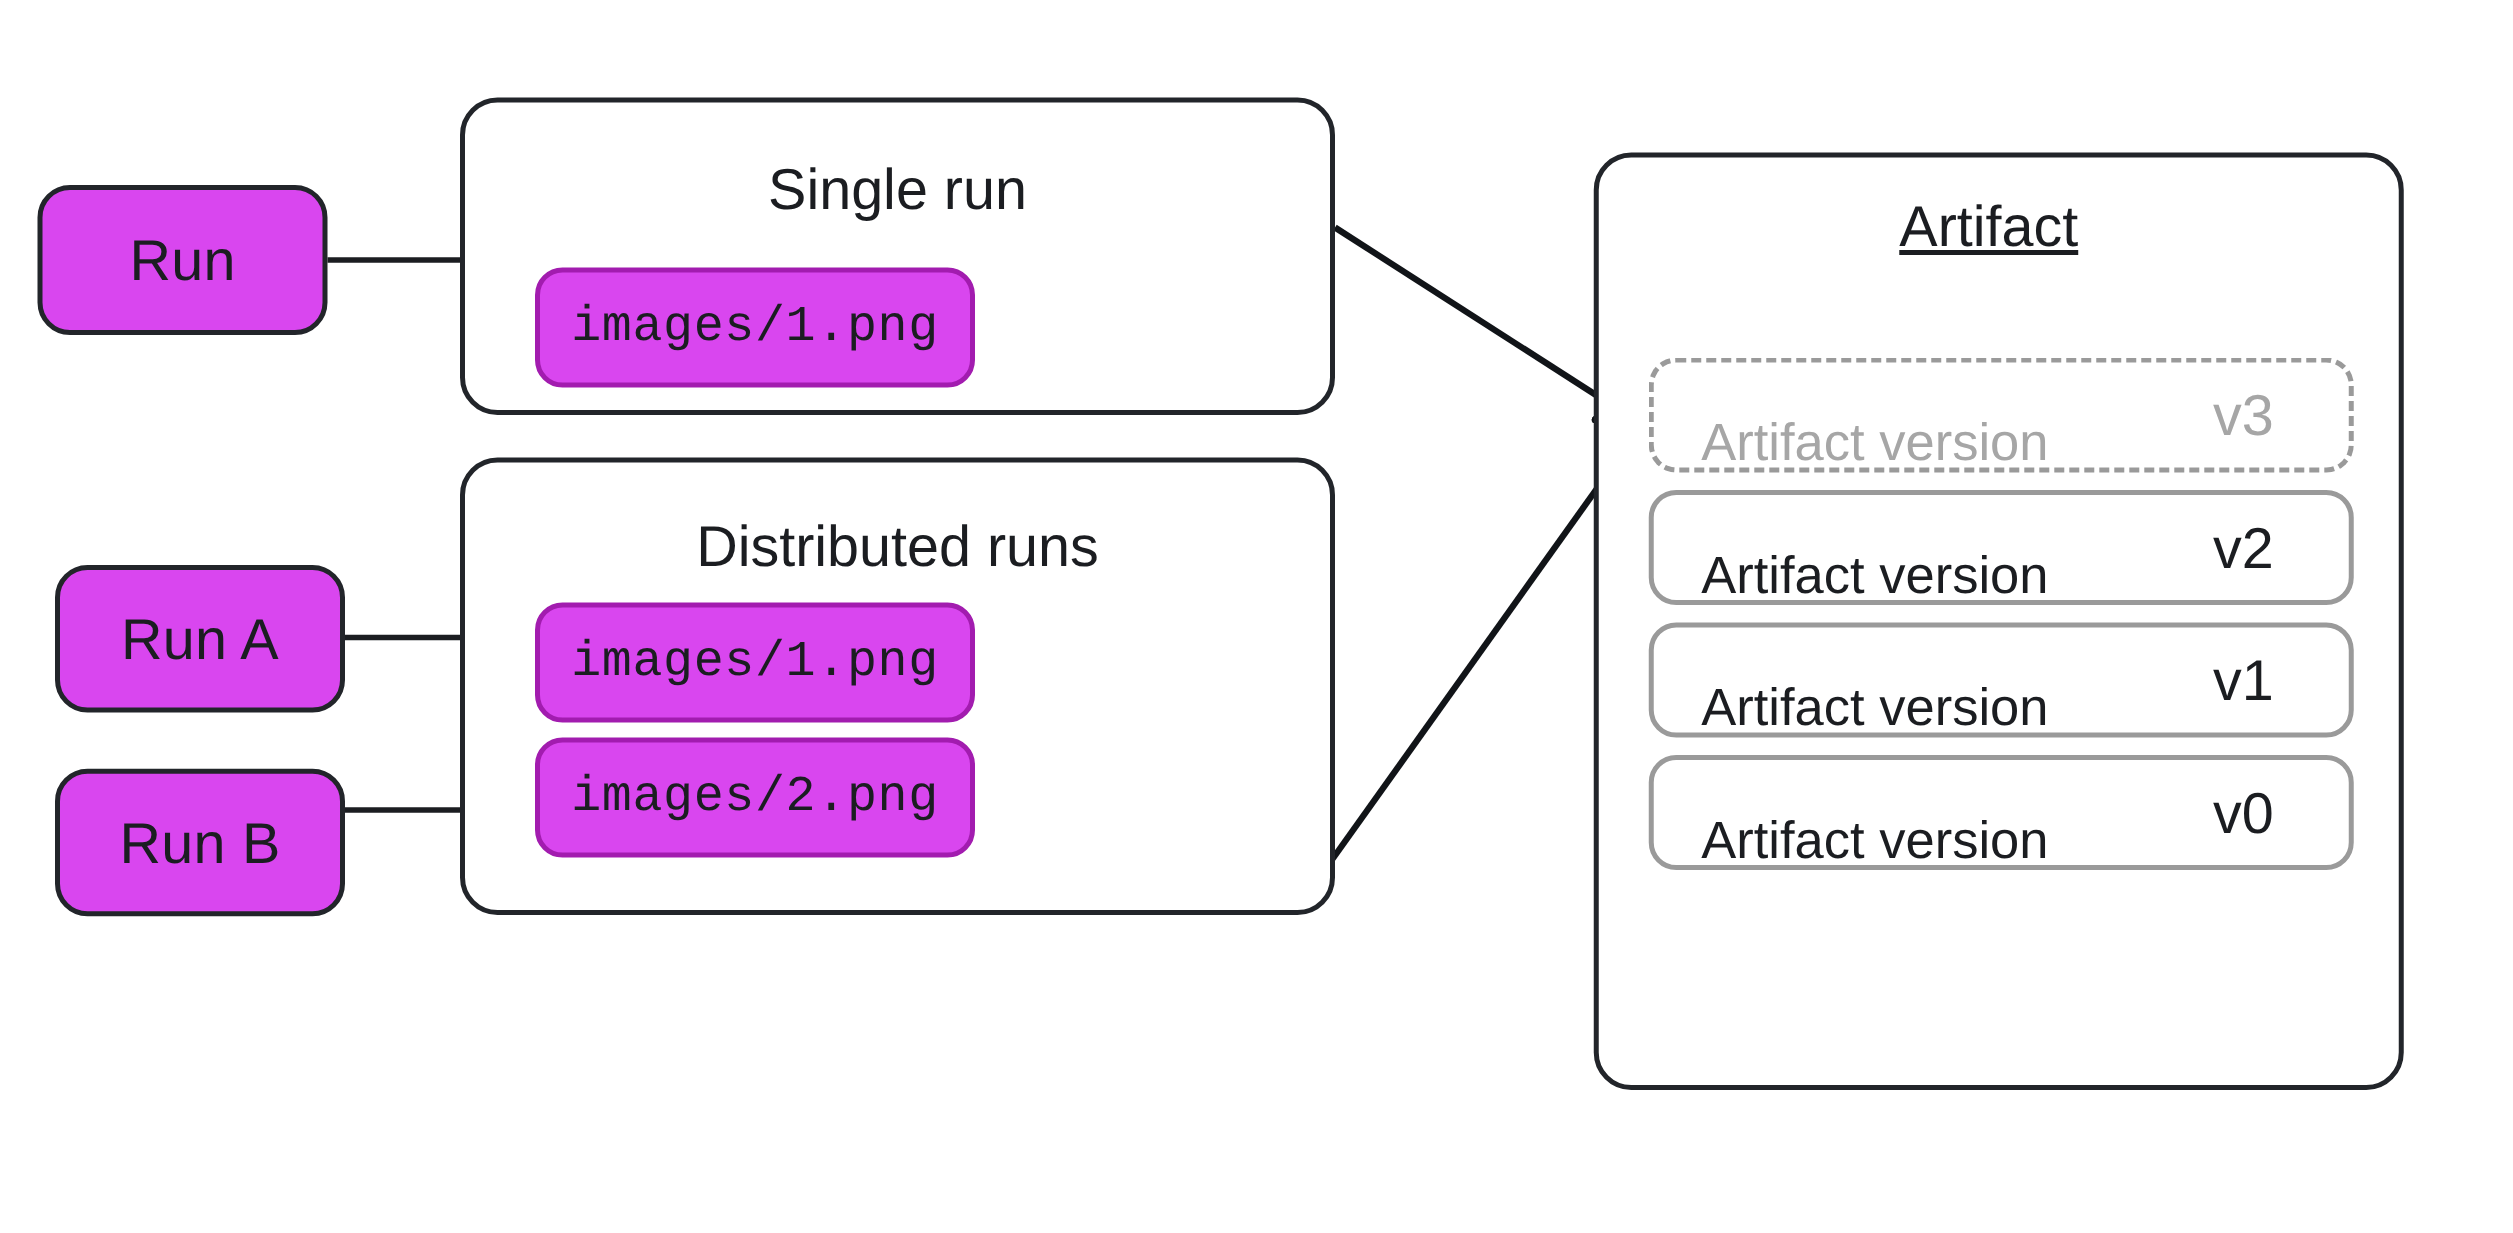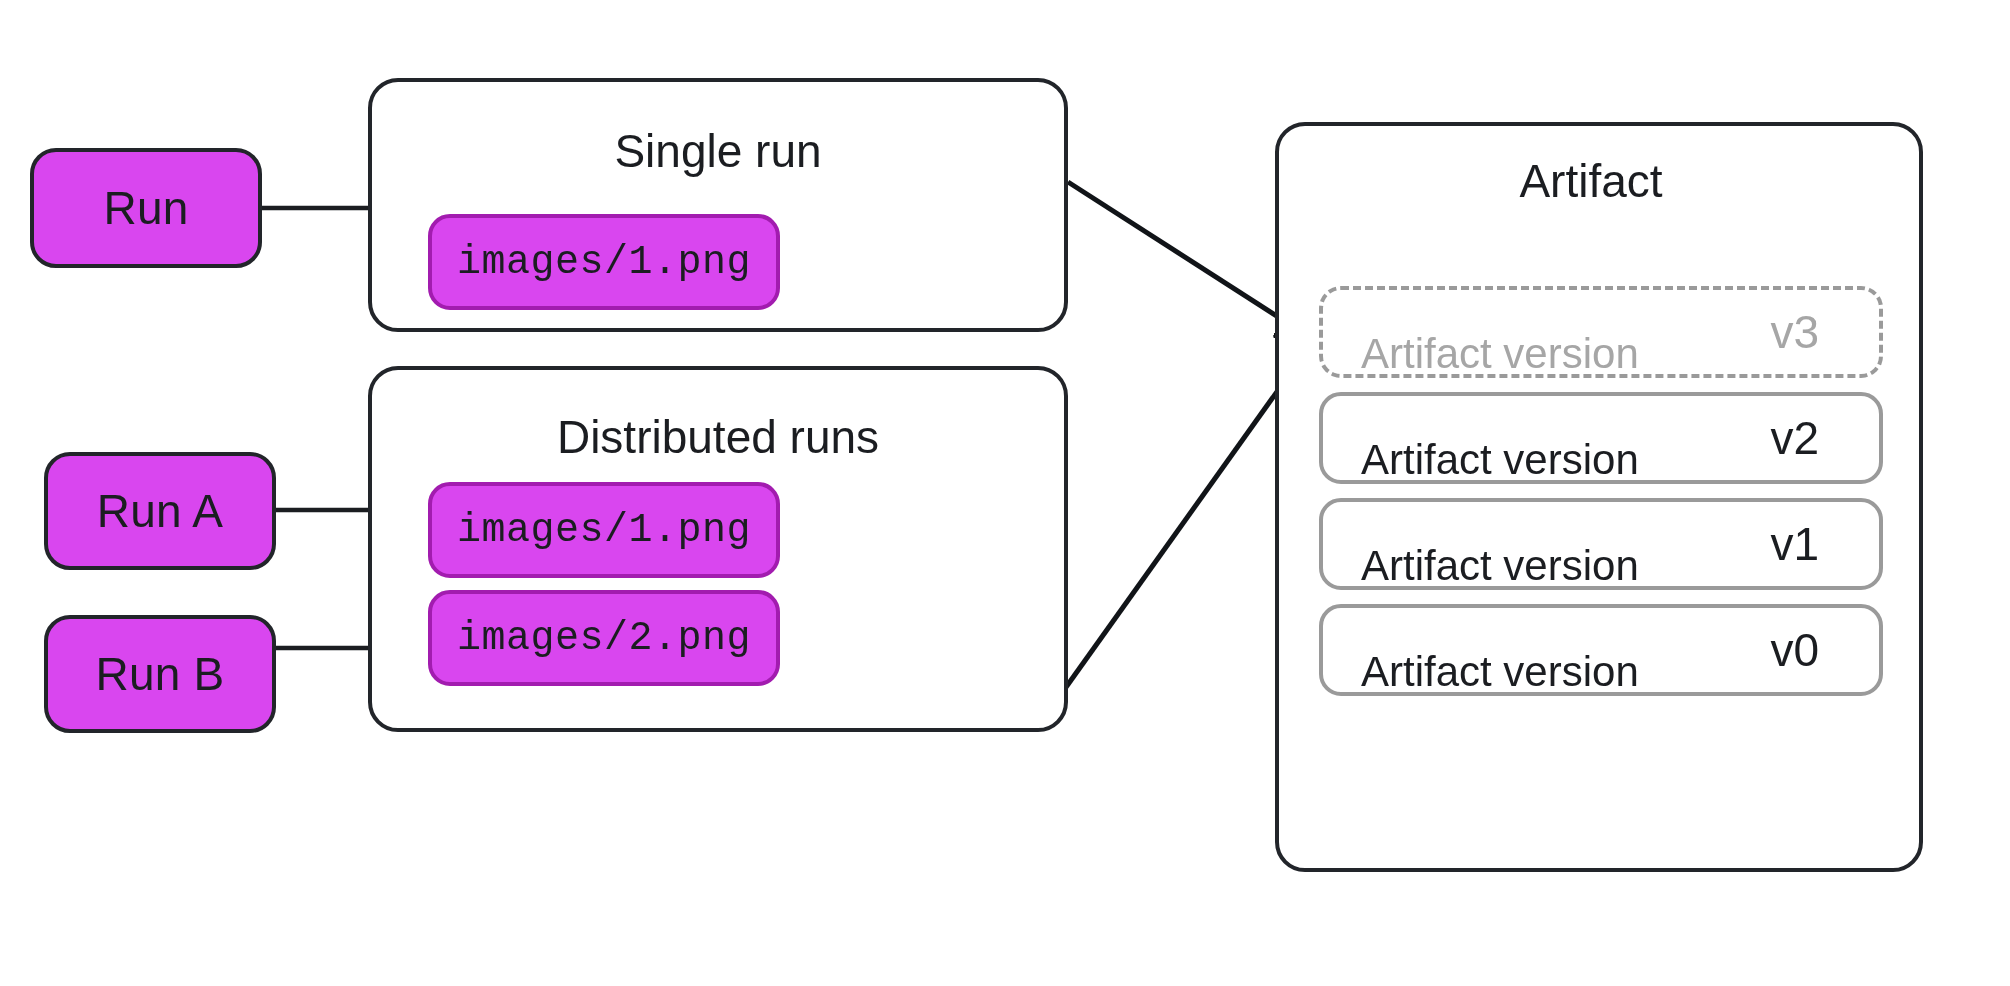--- a/index.html
+++ b/index.html
@@ -73,20 +73,21 @@
     border-radius: 30px;
     background: #ffffff;
   }
   .artifact-title {
     position: absolute;
     left: 0;
     right: 16px;
     text-align: center;
     font-size: 46px;
     color: #1b1d21;
+    text-decoration: underline;
   }
   .version-row {
     position: absolute;
     box-sizing: border-box;
     border-radius: 22px;
     display: flex;
     align-items: center;
     background: #ffffff;
   }
   .version-row.solid {

